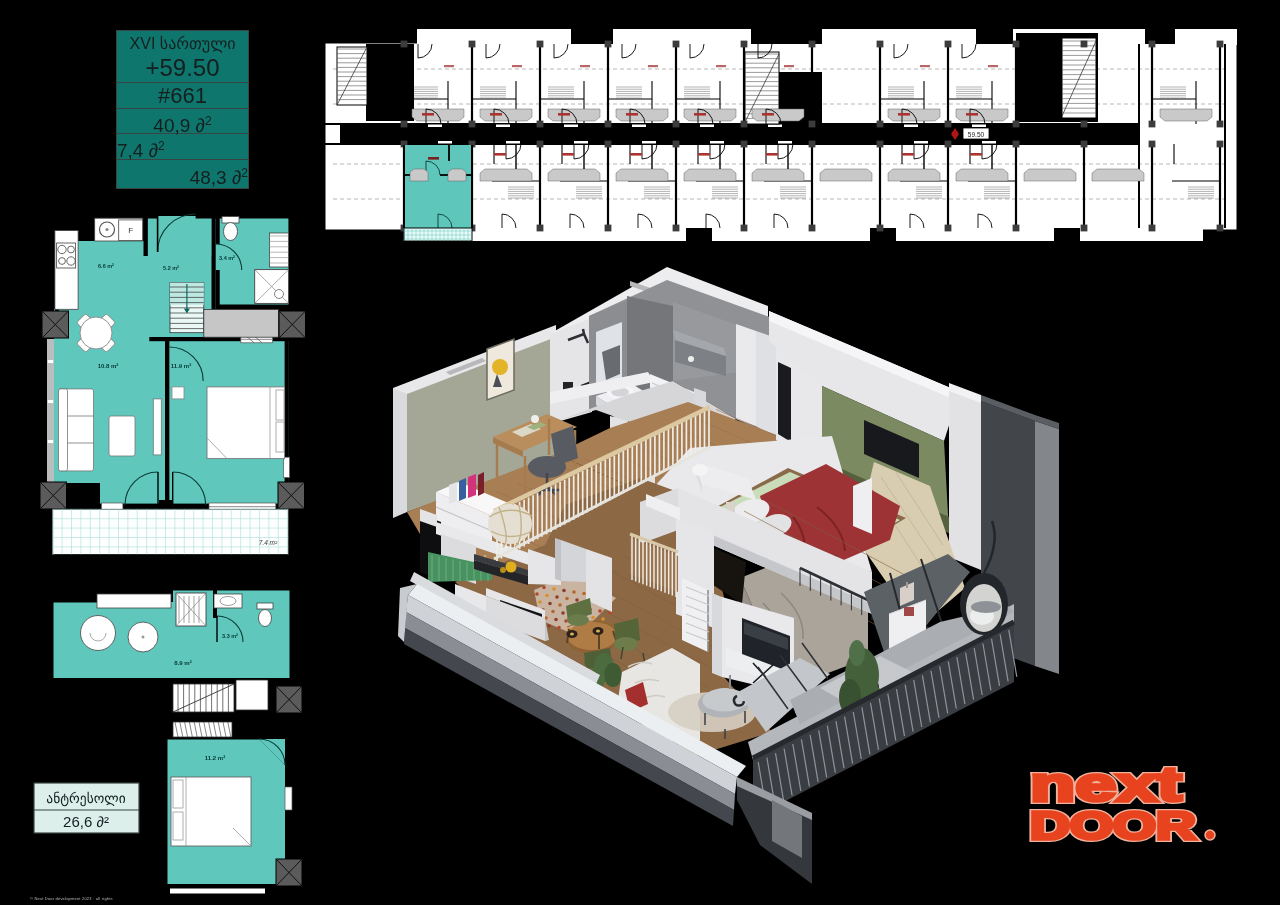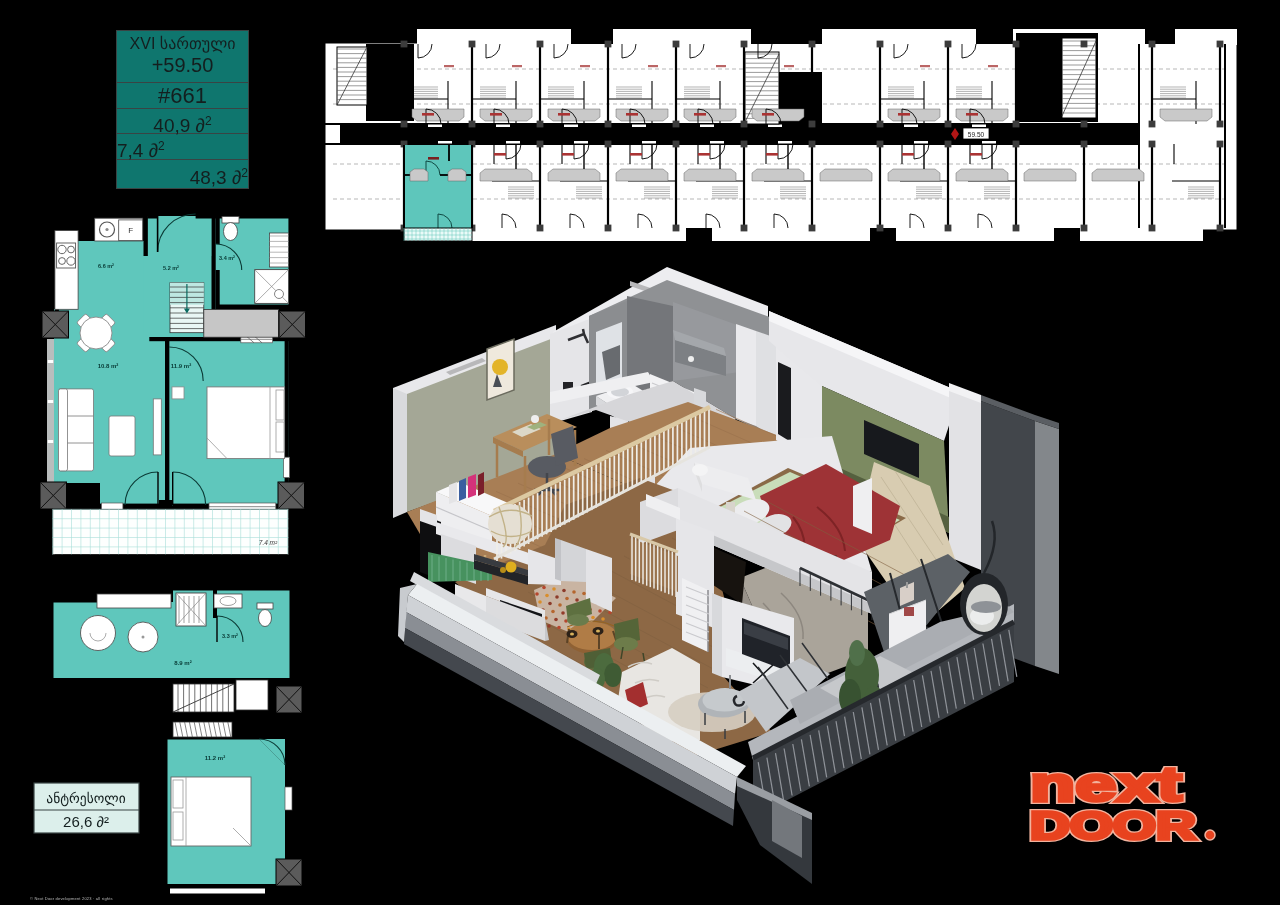--- a/index.html
+++ b/index.html
@@ -7,21 +7,21 @@
        font-family:"Liberation Sans", sans-serif;}
   .abs{position:absolute;}
 </style>
 </head>
 <body>
 
 <div class="abs" style="left:116px;top:30px;width:131px;height:157px;background:#0f766e;border:1px solid #394444;">
 
   <div style="height:51px;border-bottom:1.5px solid #394444;text-align:center;color:#141f1f;">
     <div style="font-size:16px;padding-top:3px;letter-spacing:0px;">XVI სართული</div>
-    <div style="font-size:20px;margin-top:1px;">+59.50</div>
+    <div style="font-size:24px;margin-top:1px;">+59.50</div>
   </div>
 
   <div style="height:24.5px;border-bottom:1.5px solid #394444;text-align:center;color:#141f1f;font-size:22px;line-height:25px;">#661</div>
 
   <div style="height:24.5px;border-bottom:1.5px solid #394444;text-align:center;color:#141f1f;font-size:19px;line-height:25px;">40,9 ∂<sup style="font-size:12px;">2</sup></div>
 
   <div style="height:24.5px;border-bottom:1.5px solid #394444;color:#141f1f;font-size:19px;line-height:25px;">7,4 ∂<sup style="font-size:12px;">2</sup></div>
 
   <div style="height:27px;text-align:right;color:#141f1f;font-size:19px;line-height:27px;">48,3 ∂<sup style="font-size:12px;">2</sup></div>
 </div>

